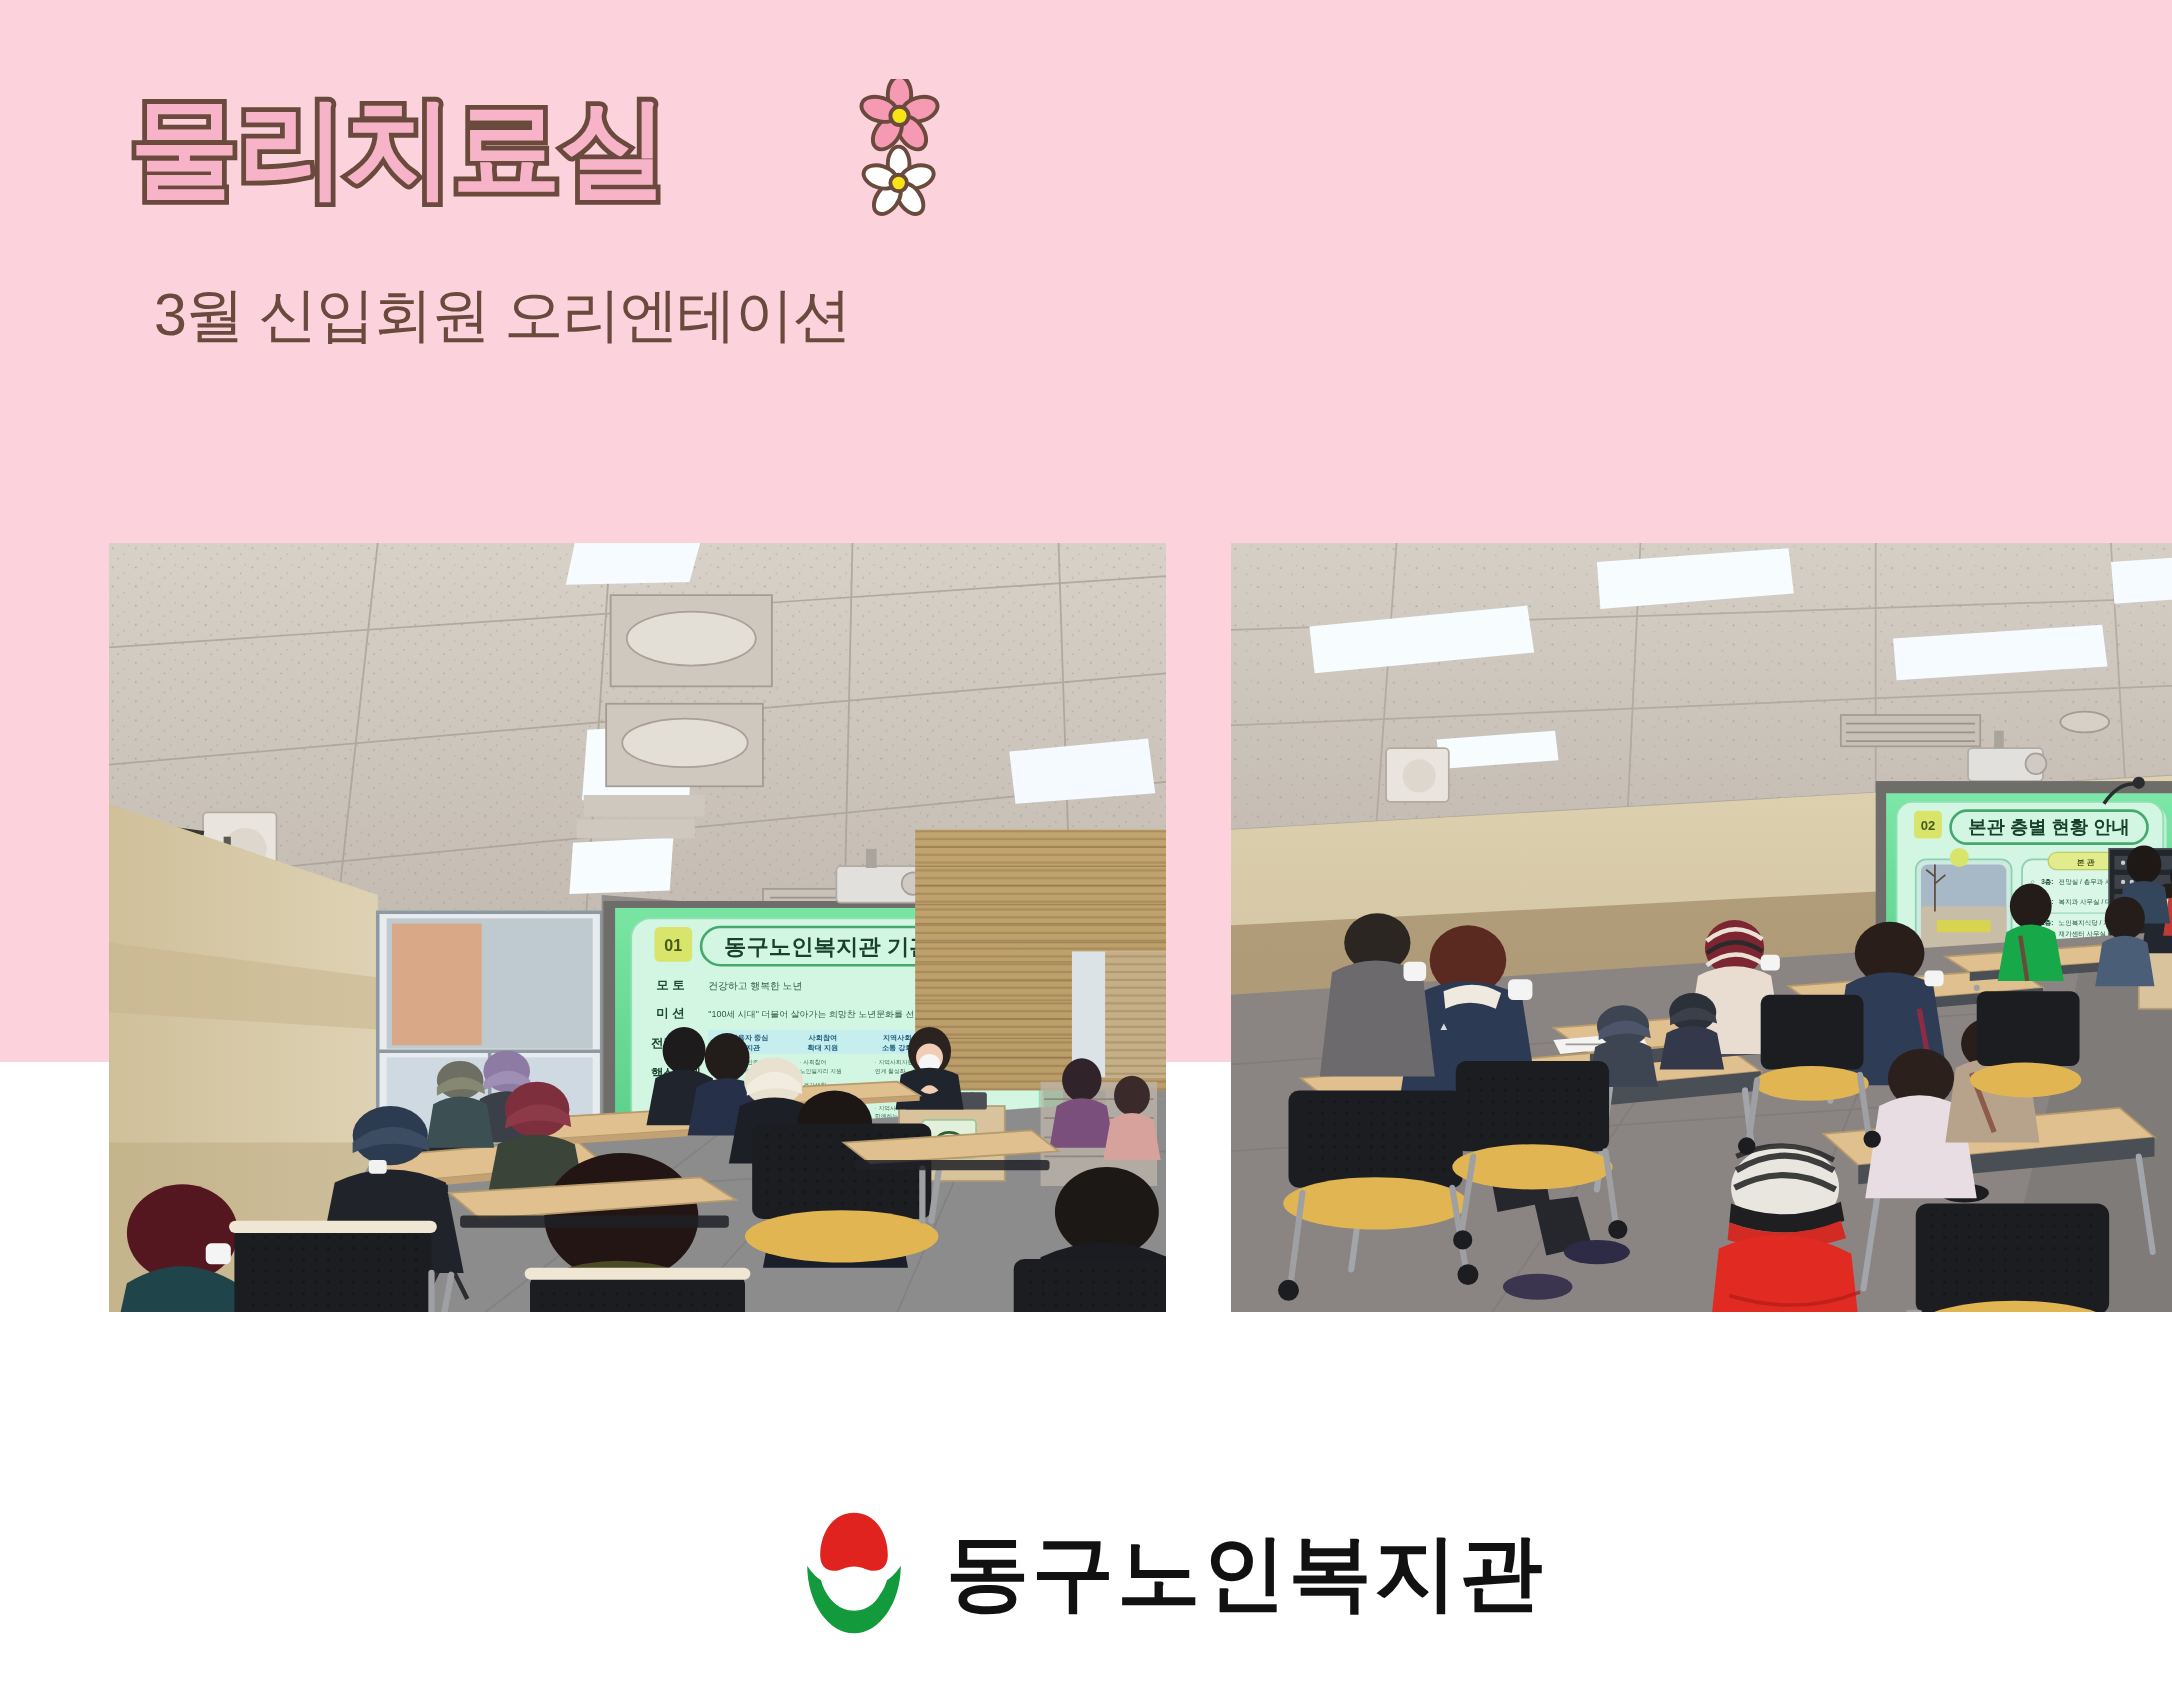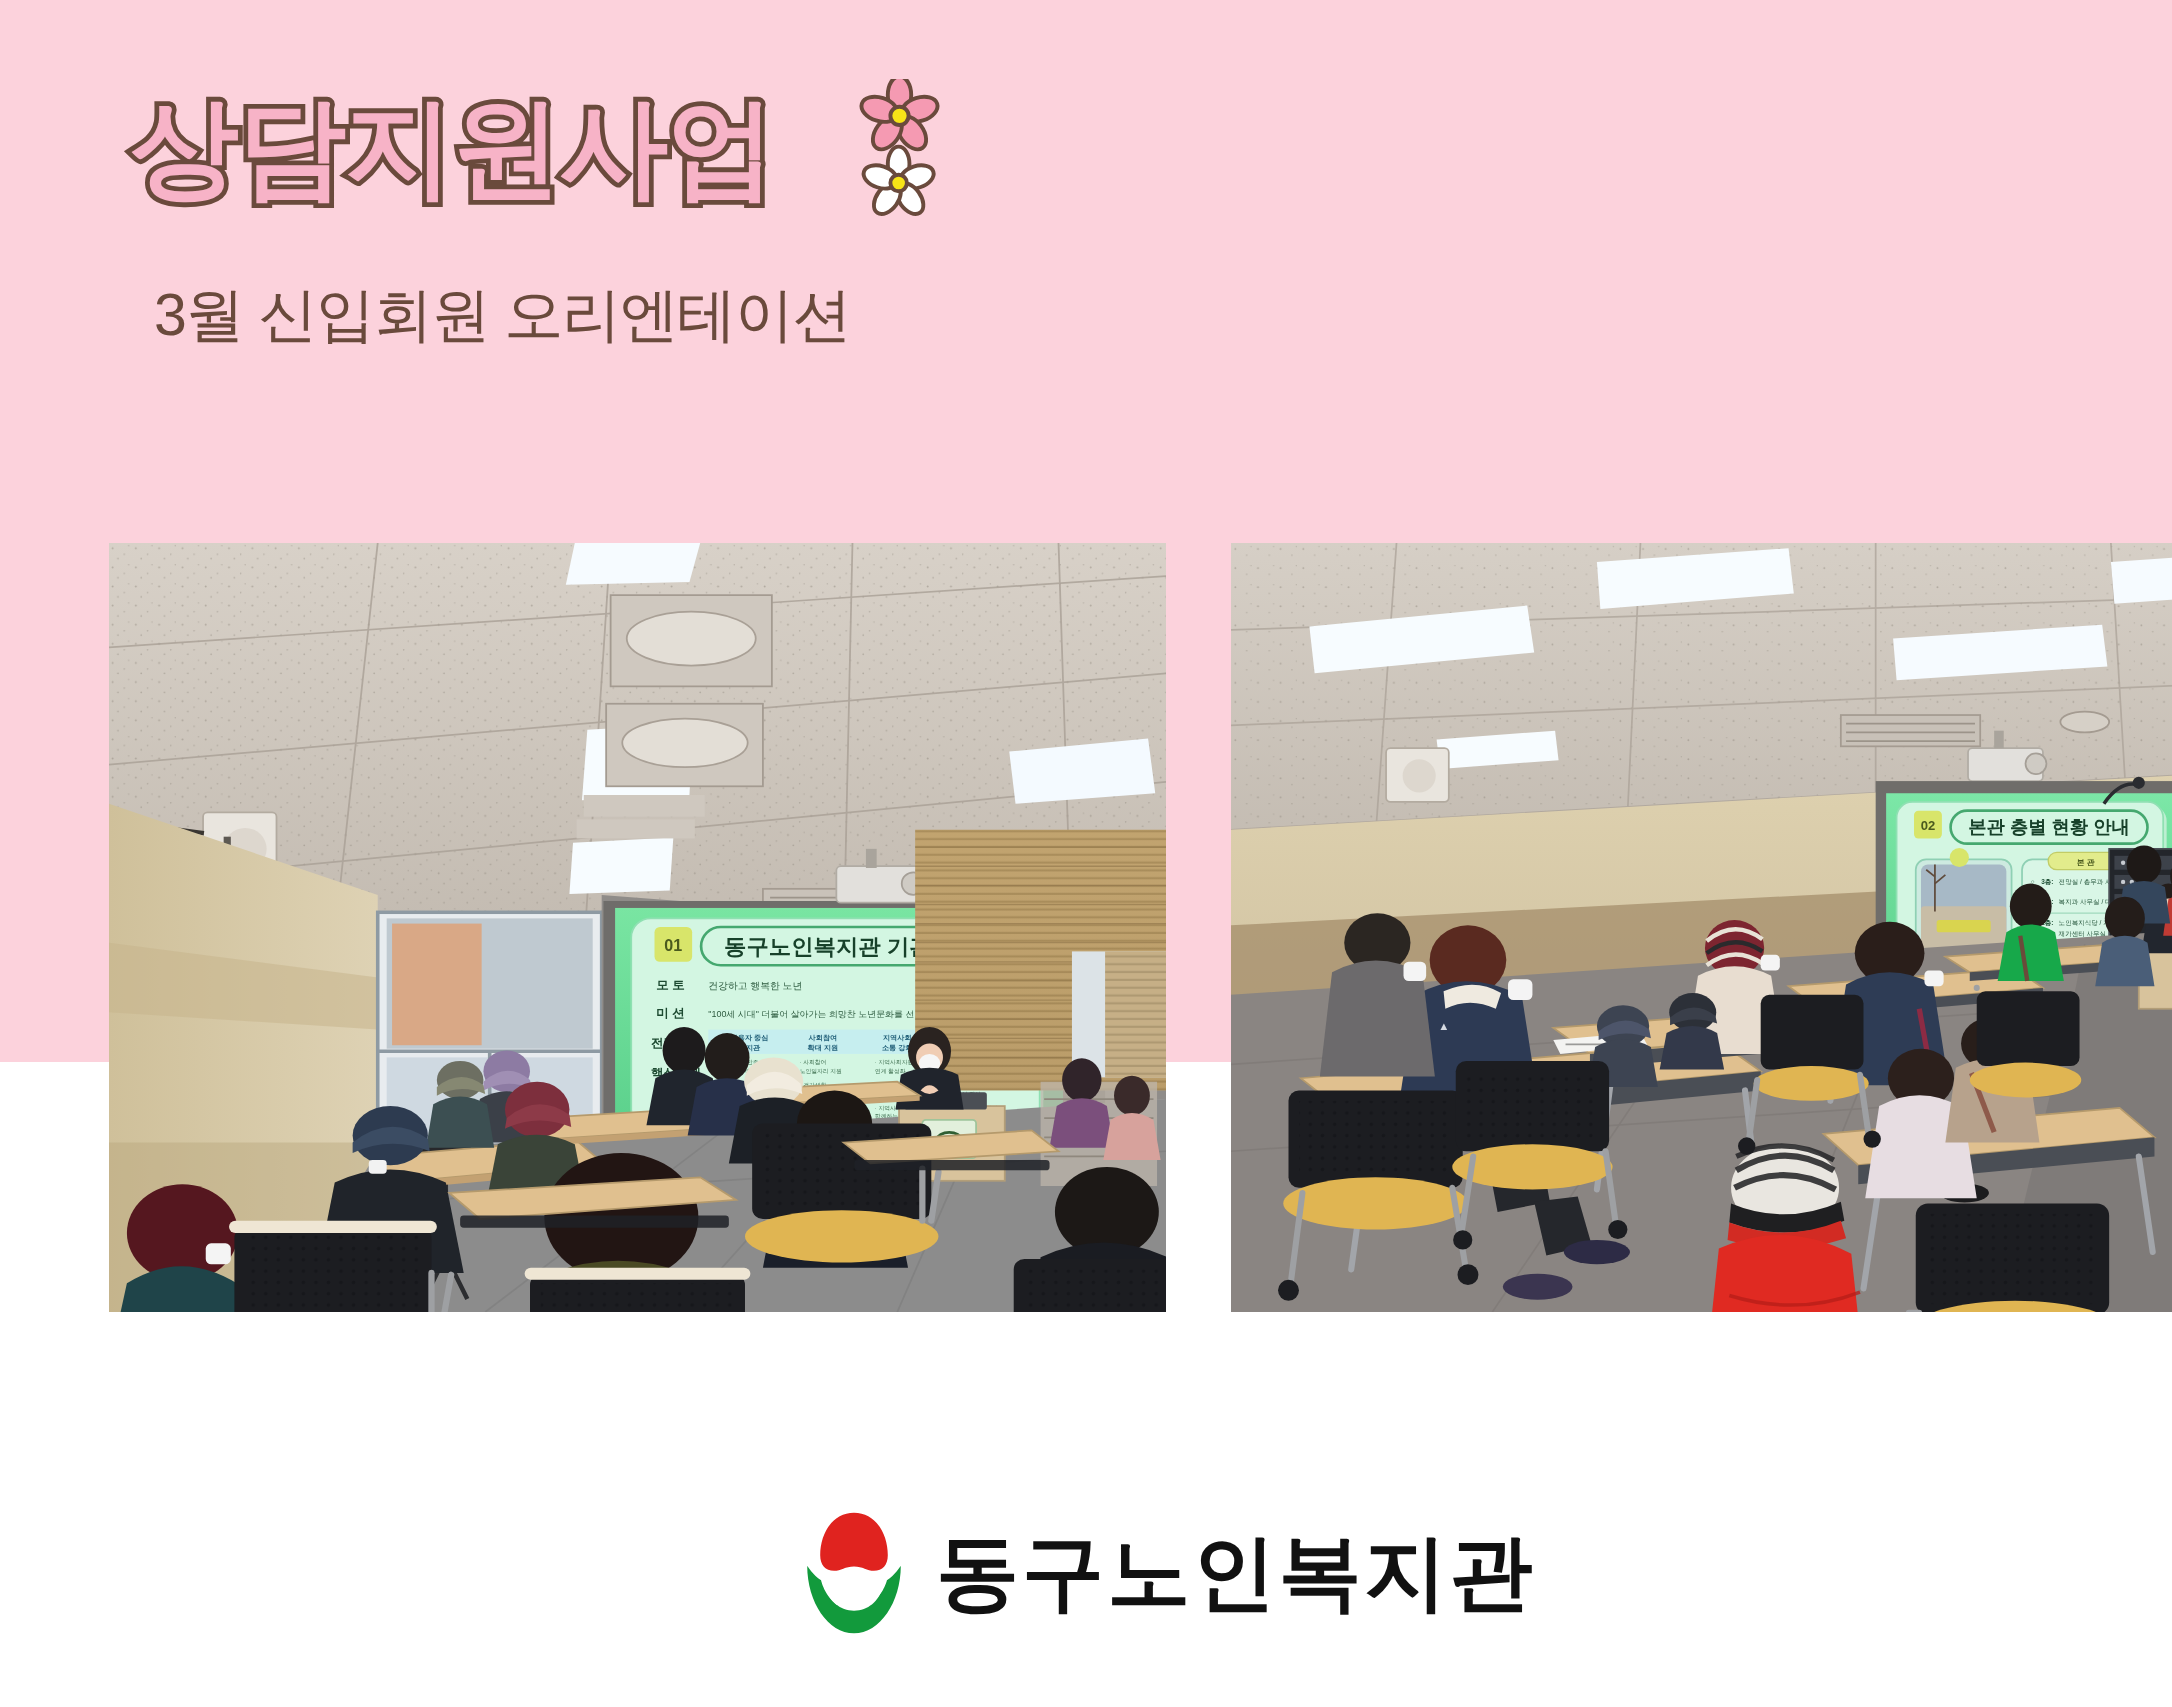--- a/index.html
+++ b/index.html
@@ -84,21 +84,21 @@
 
   
   #logo-block {
     position: absolute;
     left: 802px;
     top: 1501px;
     width: 765px;
     height: 143px;
     display: flex;
     align-items: center;
-    gap: 30px;
+    gap: 40px;
   }
   #logo-mark { width: 104px; height: 126px; flex: 0 0 auto; }
   #logo-text {
     font-size: 83px;
     font-weight: 700;
     letter-spacing: 2.6px;
     color: #111111;
     white-space: nowrap;
     line-height: 1;
   }
@@ -106,21 +106,21 @@
 </head>
 <body>
 
 <div id="page">
 
   <div id="pink-band"></div>
 
   <div id="header-block">
 
     <div id="title-row">
-      <div id="main-title">상담지원사업</div>
+      <div id="main-title">물리치료실</div>
 
       <svg id="flowers" viewBox="0 0 260 330">
 
         <g transform="translate(130,85)">
           <g fill="#f59ab2" stroke="#6a4a3c" stroke-width="9">
             <ellipse cx="0" cy="-48" rx="27" ry="43" transform="rotate(0)"></ellipse>
             <ellipse cx="46" cy="-15" rx="27" ry="43" transform="rotate(72 46 -15)"></ellipse>
             <ellipse cx="28" cy="39" rx="27" ry="43" transform="rotate(144 28 39)"></ellipse>
             <ellipse cx="-28" cy="39" rx="27" ry="43" transform="rotate(216 -28 39)"></ellipse>
             <ellipse cx="-46" cy="-15" rx="27" ry="43" transform="rotate(288 -46 -15)"></ellipse>

